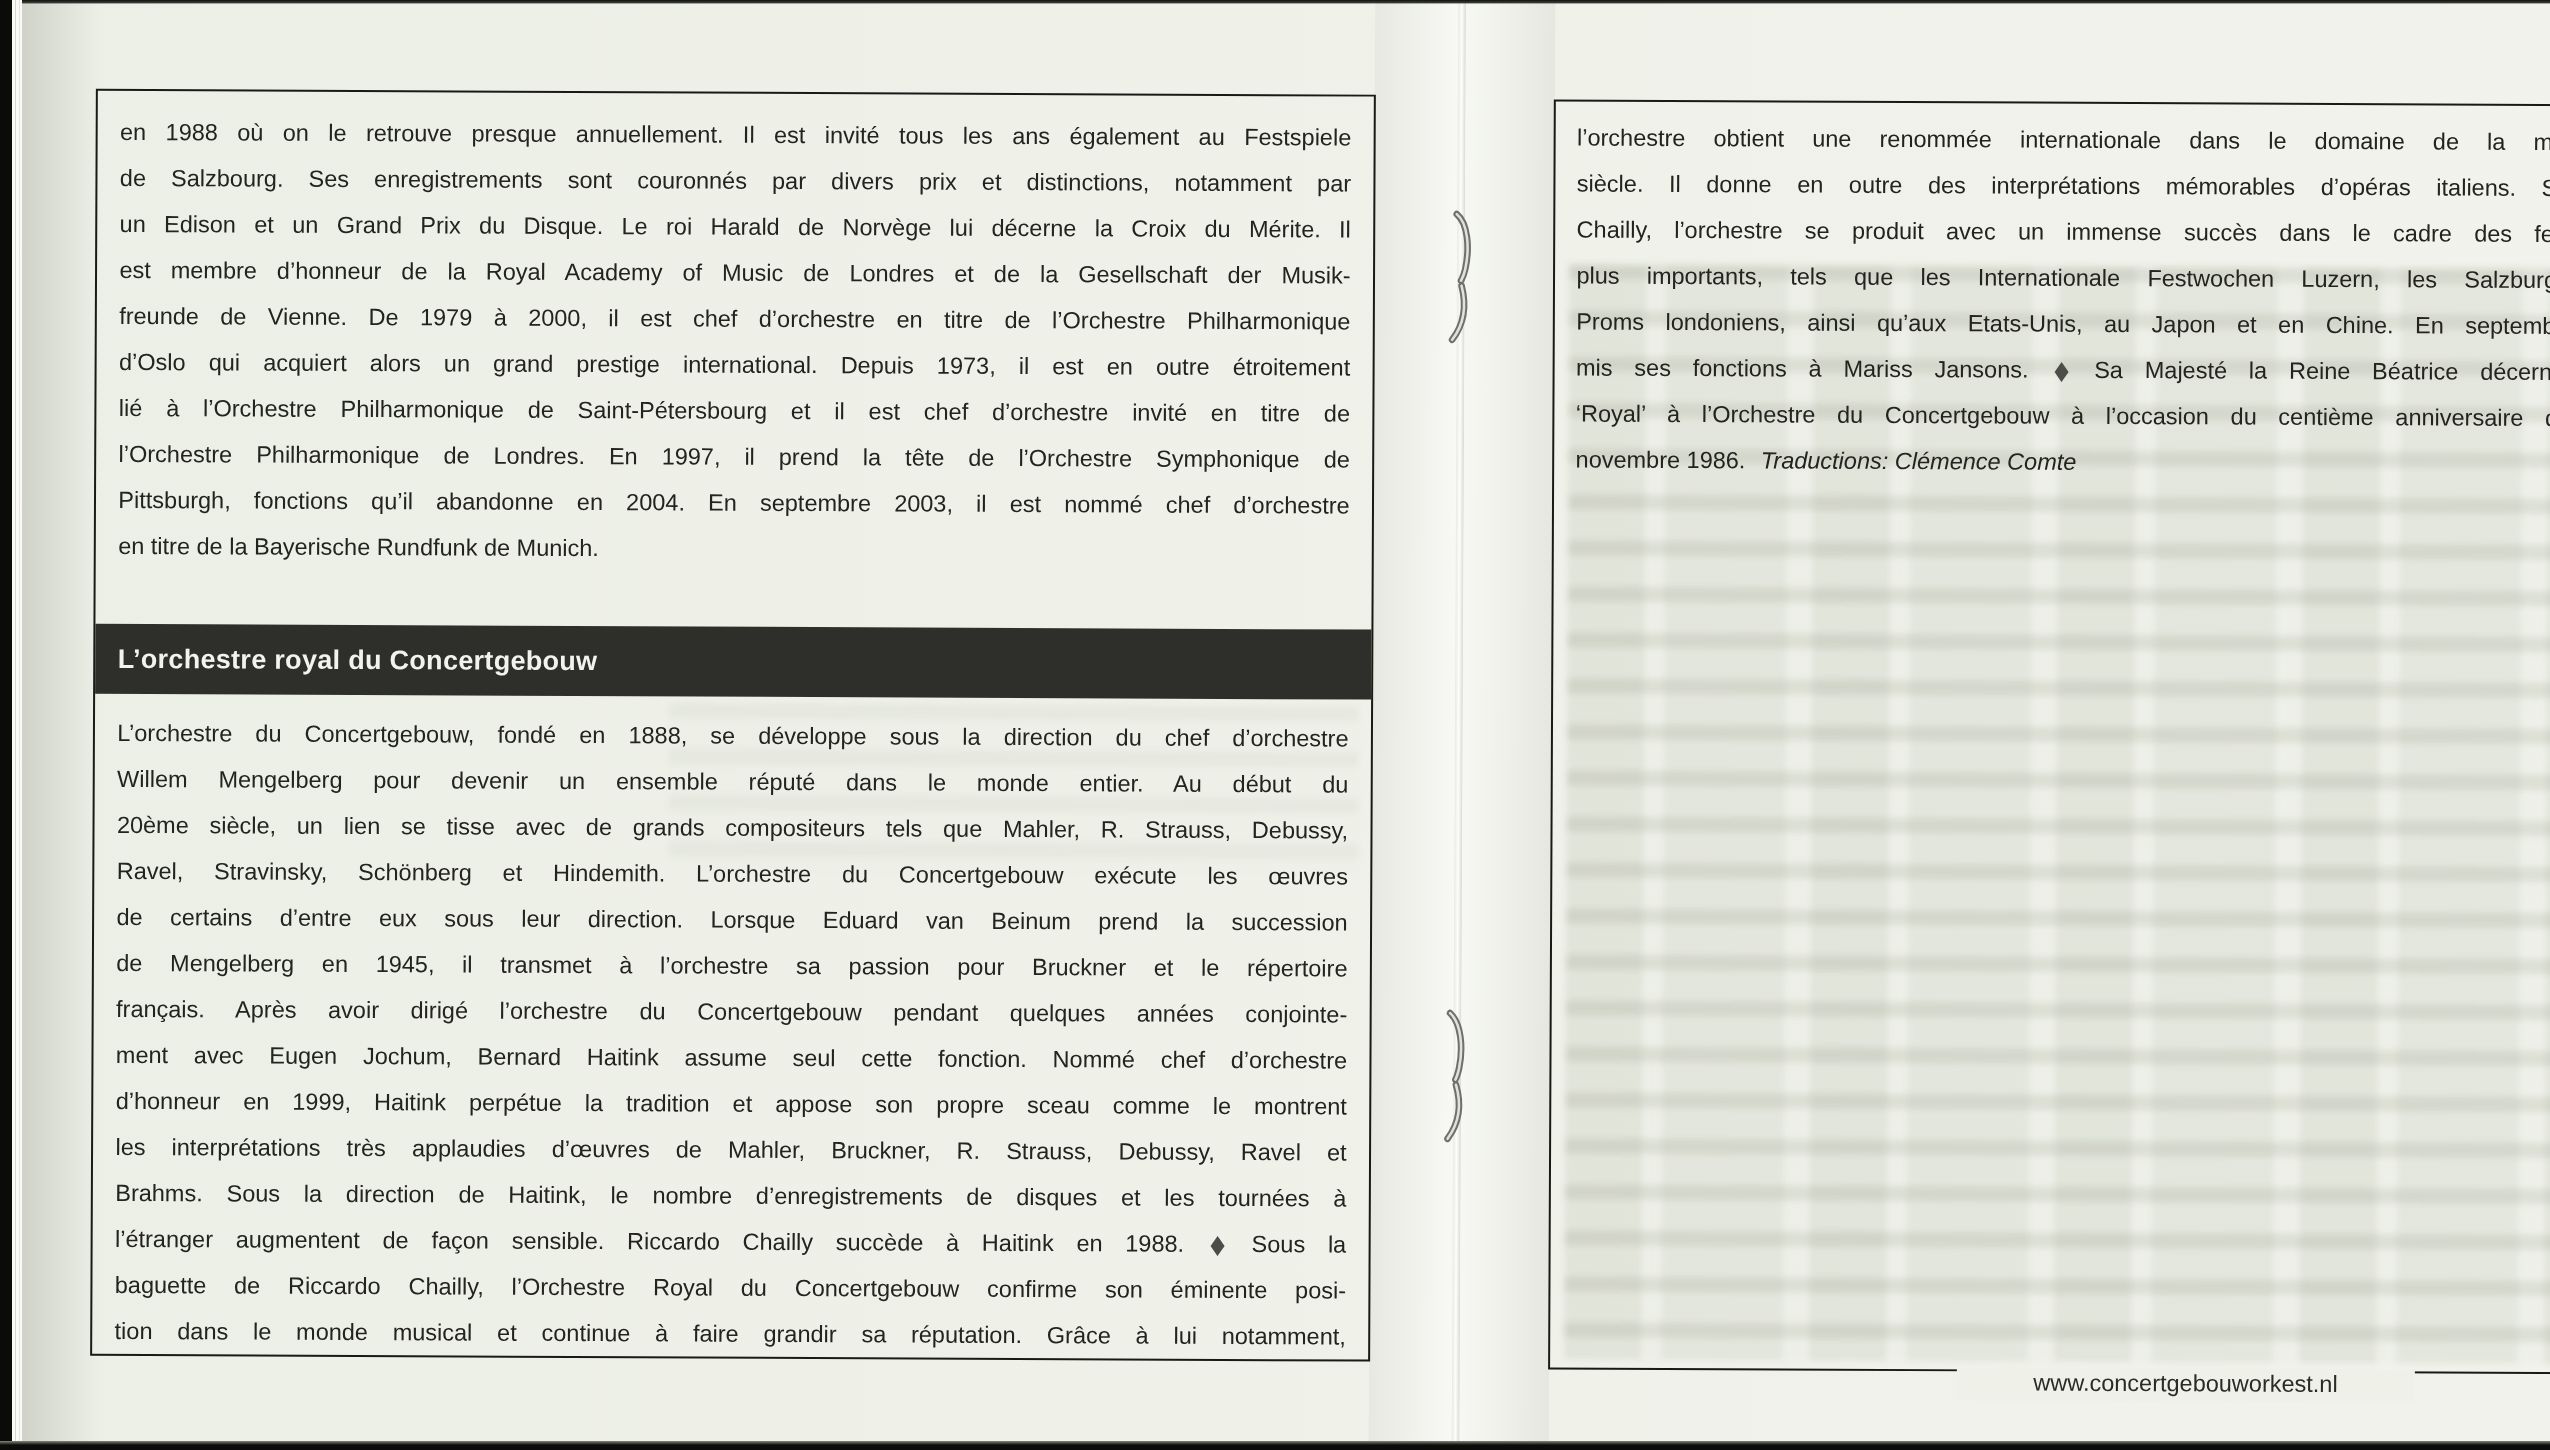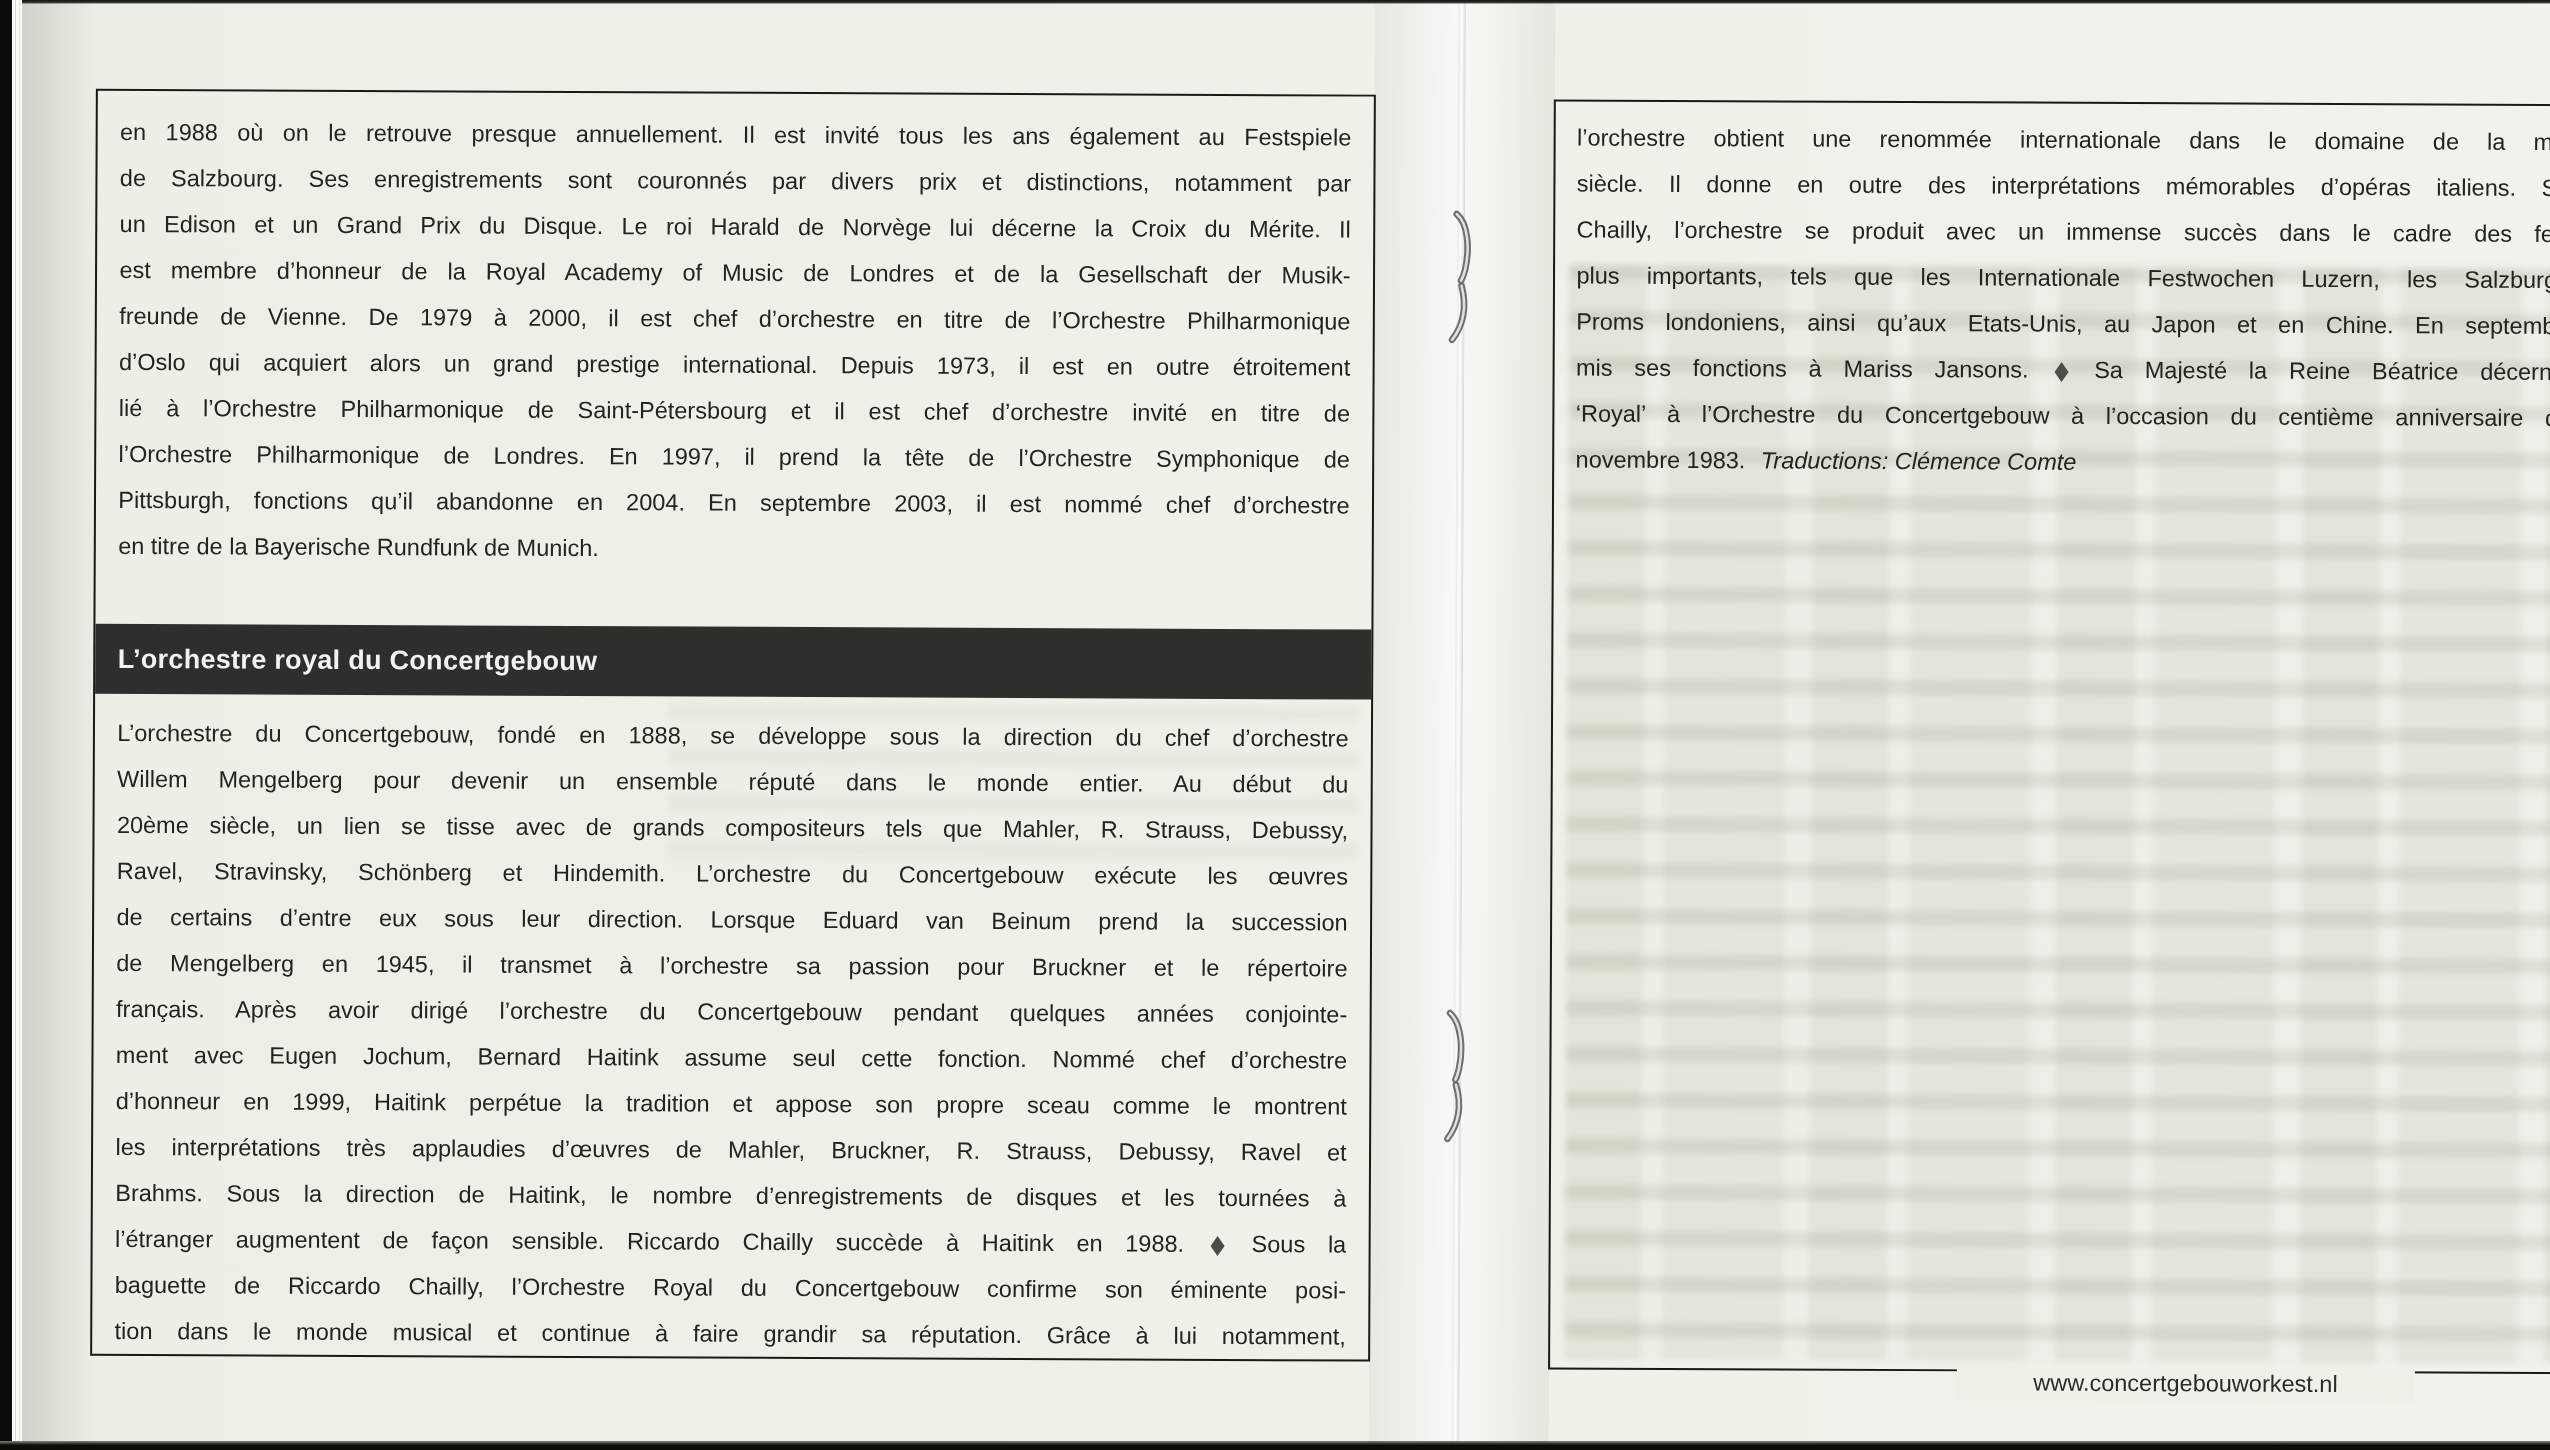--- a/index.html
+++ b/index.html
@@ -135,21 +135,21 @@
       <div class="para pr">
           <div class="tline">l’orchestre obtient une renommée internationale dans le domaine de la musique du vingtième</div>
           <div class="tline">siècle. Il donne en outre des interprétations mémorables d’opéras italiens. Sous la direction de</div>
           <div class="tline">Chailly, l’orchestre se produit avec un immense succès dans le cadre des festivals européens les</div>
           <div class="tline">plus importants, tels que les Internationale Festwochen Luzern, les Salzburger Festpiele et les</div>
           <div class="tline">Proms londoniens, ainsi qu’aux Etats-Unis, au Japon et en Chine. En septembre 2004, il a trans-</div>
           <div class="tline">mis ses fonctions à Mariss Jansons. <span class="dia">◆</span> Sa Majesté la Reine Béatrice décerne le titre d’orchestre</div>
           <div class="tline">‘Royal’ à l’Orchestre du Concertgebouw à l’occasion du centième anniversaire de sa création, le 3</div>
         </div>
       <div class="lastline">
-        <span>novembre 1983.</span><span class="it">Traductions: Clémence Comte</span>
+        <span>novembre 1986.</span><span class="it">Traductions: Clémence Comte</span>
       </div>
       <div class="url">www.concertgebouworkest.nl</div>
     </section>
   </div>
 
   <div class="edge top"></div>
   <div class="edge left"></div>
   <div class="sliver"></div>
   <div class="left-shade"></div>
   <div class="edge bottom"></div>

